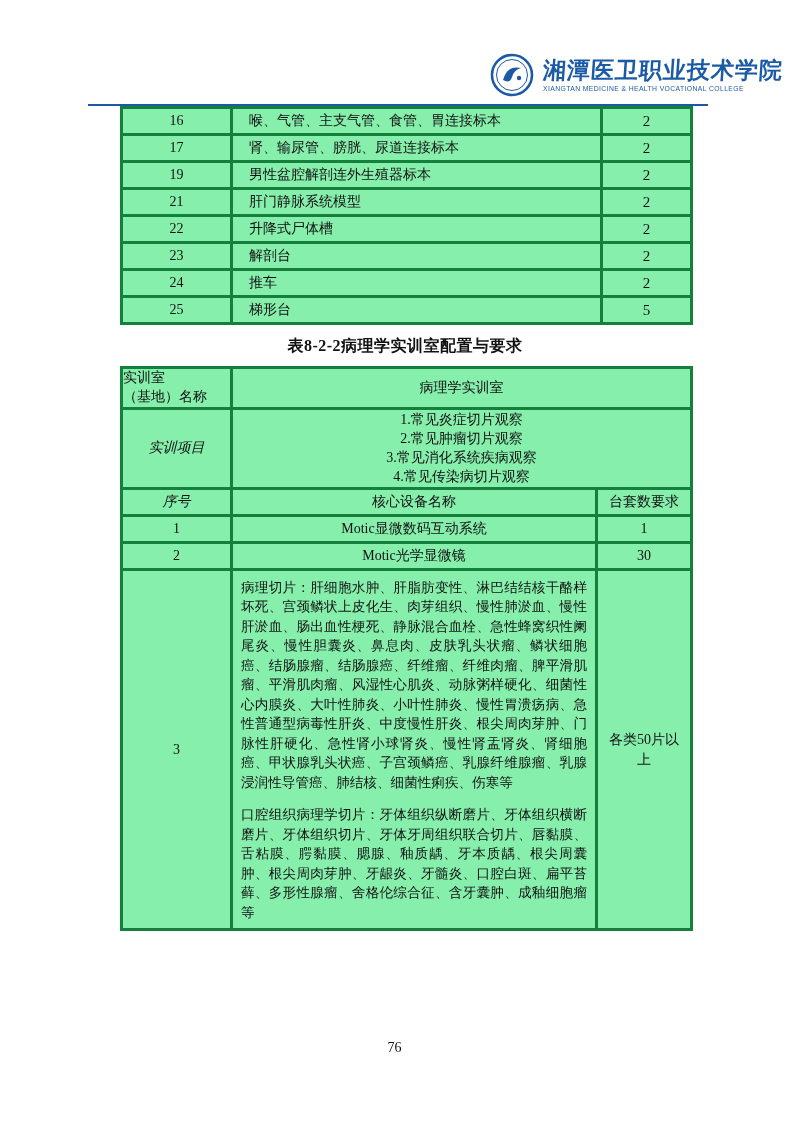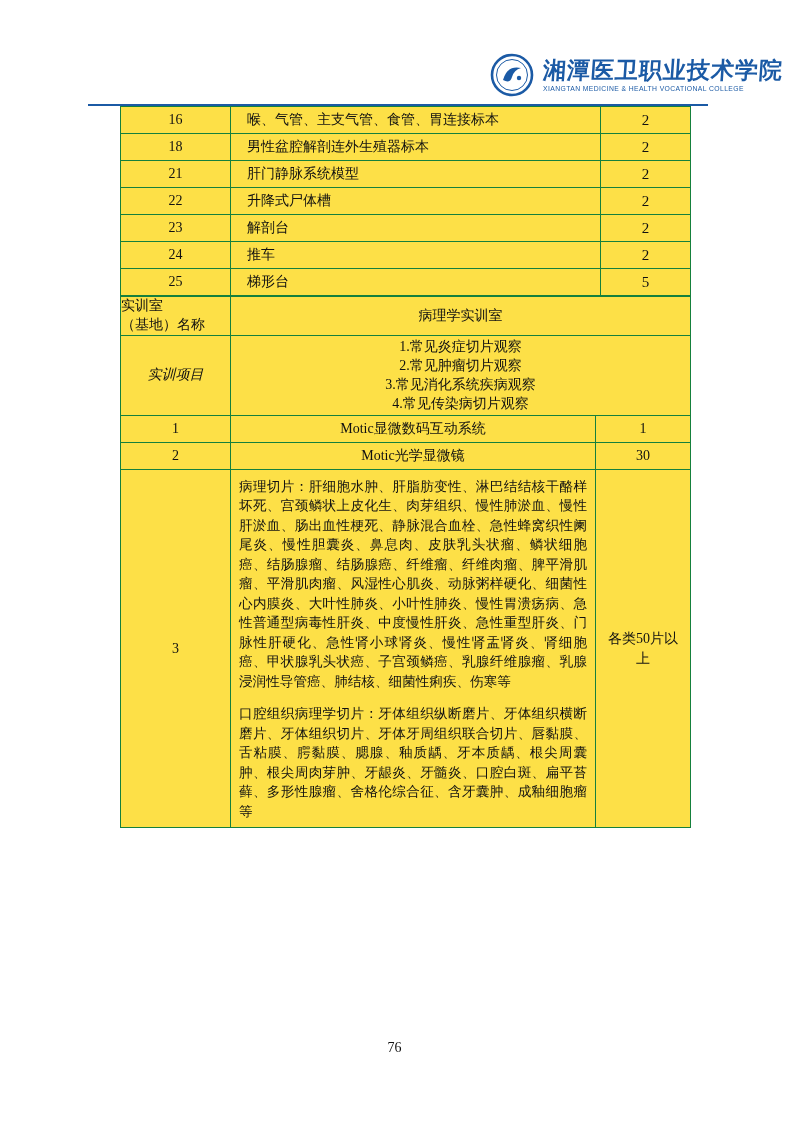--- a/index.html
+++ b/index.html
@@ -20,21 +20,21 @@
   }
   .college-en {
     color:#1b5aa5; font-size:6.8px; letter-spacing:0.4px; white-space:nowrap;
     font-family:"Liberation Sans","DejaVu Sans",sans-serif; margin-top:2px;
   }
   .header-rule { height:2px; background:#1b5aa5; margin:6px 85px 0 88px; }
 
   
   .sheet { width:570px; margin-left:120px; }
   table { border-collapse:collapse; table-layout:fixed; width:570px; }
-  td { border:1px solid #15803d; font-size:14px; vertical-align:middle; background:#fde047; }
+  td { border:3px solid #15803d; font-size:14px; vertical-align:middle; background:#86efac; }
 
   
   .t1 td { height:27px; }
   .t1 .c-no  { width:110px; text-align:center; }
   .t1 .c-nm  { width:370px; text-align:left; padding-left:16px; }
   .t1 .c-qt  { width:90px;  text-align:center; font-size:15px; }
 
   
   .section-title {
     text-align:center; font-weight:bold; font-size:16px;
@@ -86,21 +86,26 @@
 <div class="sheet">
 
   <table class="t1">
     <tbody>
       <tr>
         <td class="c-no">16</td>
         <td class="c-nm">喉、气管、主支气管、食管、胃连接标本</td>
         <td class="c-qt">2</td>
       </tr>
       <tr>
-        <td class="c-no">18</td>
+        <td class="c-no">17</td>
+        <td class="c-nm">肾、输尿管、膀胱、尿道连接标本</td>
+        <td class="c-qt">2</td>
+      </tr>
+      <tr>
+        <td class="c-no">19</td>
         <td class="c-nm">男性盆腔解剖连外生殖器标本</td>
         <td class="c-qt">2</td>
       </tr>
       <tr>
         <td class="c-no">21</td>
         <td class="c-nm">肝门静脉系统模型</td>
         <td class="c-qt">2</td>
       </tr>
       <tr>
         <td class="c-no">22</td>
@@ -118,20 +123,21 @@
         <td class="c-qt">2</td>
       </tr>
       <tr>
         <td class="c-no">25</td>
         <td class="c-nm">梯形台</td>
         <td class="c-qt">5</td>
       </tr>
     </tbody>
   </table>
 
+  <div class="section-title">表8-2-2病理学实训室配置与要求</div>
 
   <table class="t2">
     <colgroup>
       <col class="colA">
         <col class="colB">
         <col class="colC">
         <col class="colD">
     </colgroup>
     <tbody>
       <tr class="r-room">
@@ -142,33 +148,38 @@
       <tr class="r-proj">
         <td class="lab">实训项目</td>
         <td colspan="3">
           <div class="proj-line">1.常见炎症切片观察</div>
           <div class="proj-line">2.常见肿瘤切片观察</div>
           <div class="proj-line">3.常见消化系统疾病观察</div>
           <div class="proj-line">4.常见传染病切片观察</div>
         </td>
       </tr>
       <tr class="r-std">
+        <td class="lab">序号</td>
+        <td class="ctr" colspan="2">核心设备名称</td>
+        <td class="ctr">台套数要求</td>
+      </tr>
+      <tr class="r-std">
         <td class="ctr">1</td>
         <td class="ctr" colspan="2">Motic显微数码互动系统</td>
         <td class="ctr">1</td>
       </tr>
       <tr class="r-std">
         <td class="ctr">2</td>
         <td class="ctr" colspan="2">Motic光学显微镜</td>
         <td class="ctr">30</td>
       </tr>
       <tr class="r-tall">
         <td class="ctr">3</td>
         <td class="slides-cell" colspan="2">
-          <p>病理切片：肝细胞水肿、肝脂肪变性、淋巴结结核干酪样坏死、宫颈鳞状上皮化生、肉芽组织、慢性肺淤血、慢性肝淤血、肠出血性梗死、静脉混合血栓、急性蜂窝织性阑尾炎、慢性胆囊炎、鼻息肉、皮肤乳头状瘤、鳞状细胞癌、结肠腺瘤、结肠腺癌、纤维瘤、纤维肉瘤、脾平滑肌瘤、平滑肌肉瘤、风湿性心肌炎、动脉粥样硬化、细菌性心内膜炎、大叶性肺炎、小叶性肺炎、慢性胃溃疡病、急性普通型病毒性肝炎、中度慢性肝炎、急性重型肝炎、门脉性肝硬化、急性肾小球肾炎、慢性肾盂肾炎、肾细胞癌、甲状腺乳头状癌、子宫颈鳞癌、乳腺纤维腺瘤、乳腺浸润性导管癌、肺结核、细菌性痢疾、伤寒等</p>
+          <p>病理切片：肝细胞水肿、肝脂肪变性、淋巴结结核干酪样坏死、宫颈鳞状上皮化生、肉芽组织、慢性肺淤血、慢性肝淤血、肠出血性梗死、静脉混合血栓、急性蜂窝织性阑尾炎、慢性胆囊炎、鼻息肉、皮肤乳头状瘤、鳞状细胞癌、结肠腺瘤、结肠腺癌、纤维瘤、纤维肉瘤、脾平滑肌瘤、平滑肌肉瘤、风湿性心肌炎、动脉粥样硬化、细菌性心内膜炎、大叶性肺炎、小叶性肺炎、慢性胃溃疡病、急性普通型病毒性肝炎、中度慢性肝炎、根尖周肉芽肿、门脉性肝硬化、急性肾小球肾炎、慢性肾盂肾炎、肾细胞癌、甲状腺乳头状癌、子宫颈鳞癌、乳腺纤维腺瘤、乳腺浸润性导管癌、肺结核、细菌性痢疾、伤寒等</p>
           <p>口腔组织病理学切片：牙体组织纵断磨片、牙体组织横断磨片、牙体组织切片、牙体牙周组织联合切片、唇黏膜、舌粘膜、腭黏膜、腮腺、釉质龋、牙本质龋、根尖周囊肿、根尖周肉芽肿、牙龈炎、牙髓炎、口腔白斑、扁平苔藓、多形性腺瘤、舍格伦综合征、含牙囊肿、成釉细胞瘤等</p>
         </td>
         <td class="qty-tall">各类50片以上</td>
       </tr>
     </tbody>
   </table>
 
 </div>
 
 <div class="footer">76</div>

